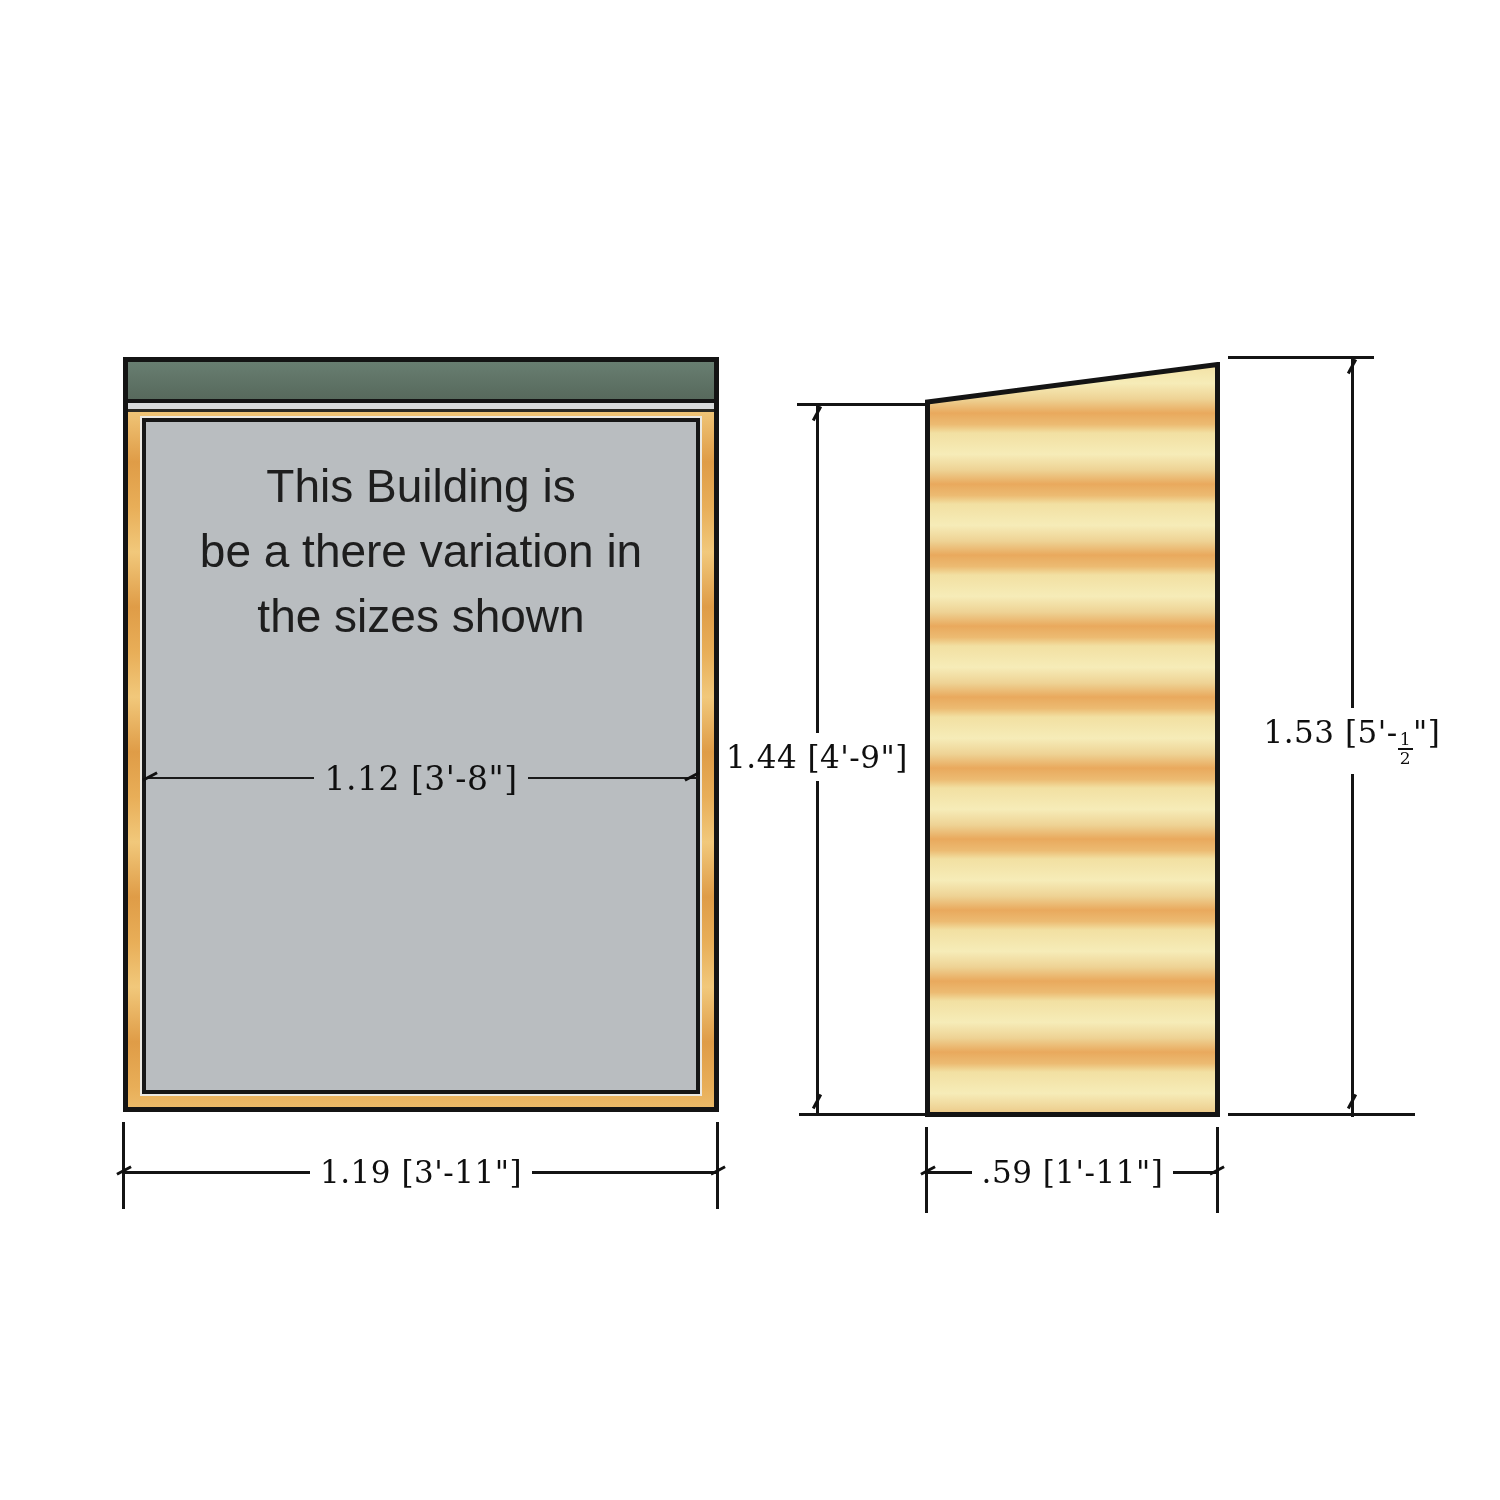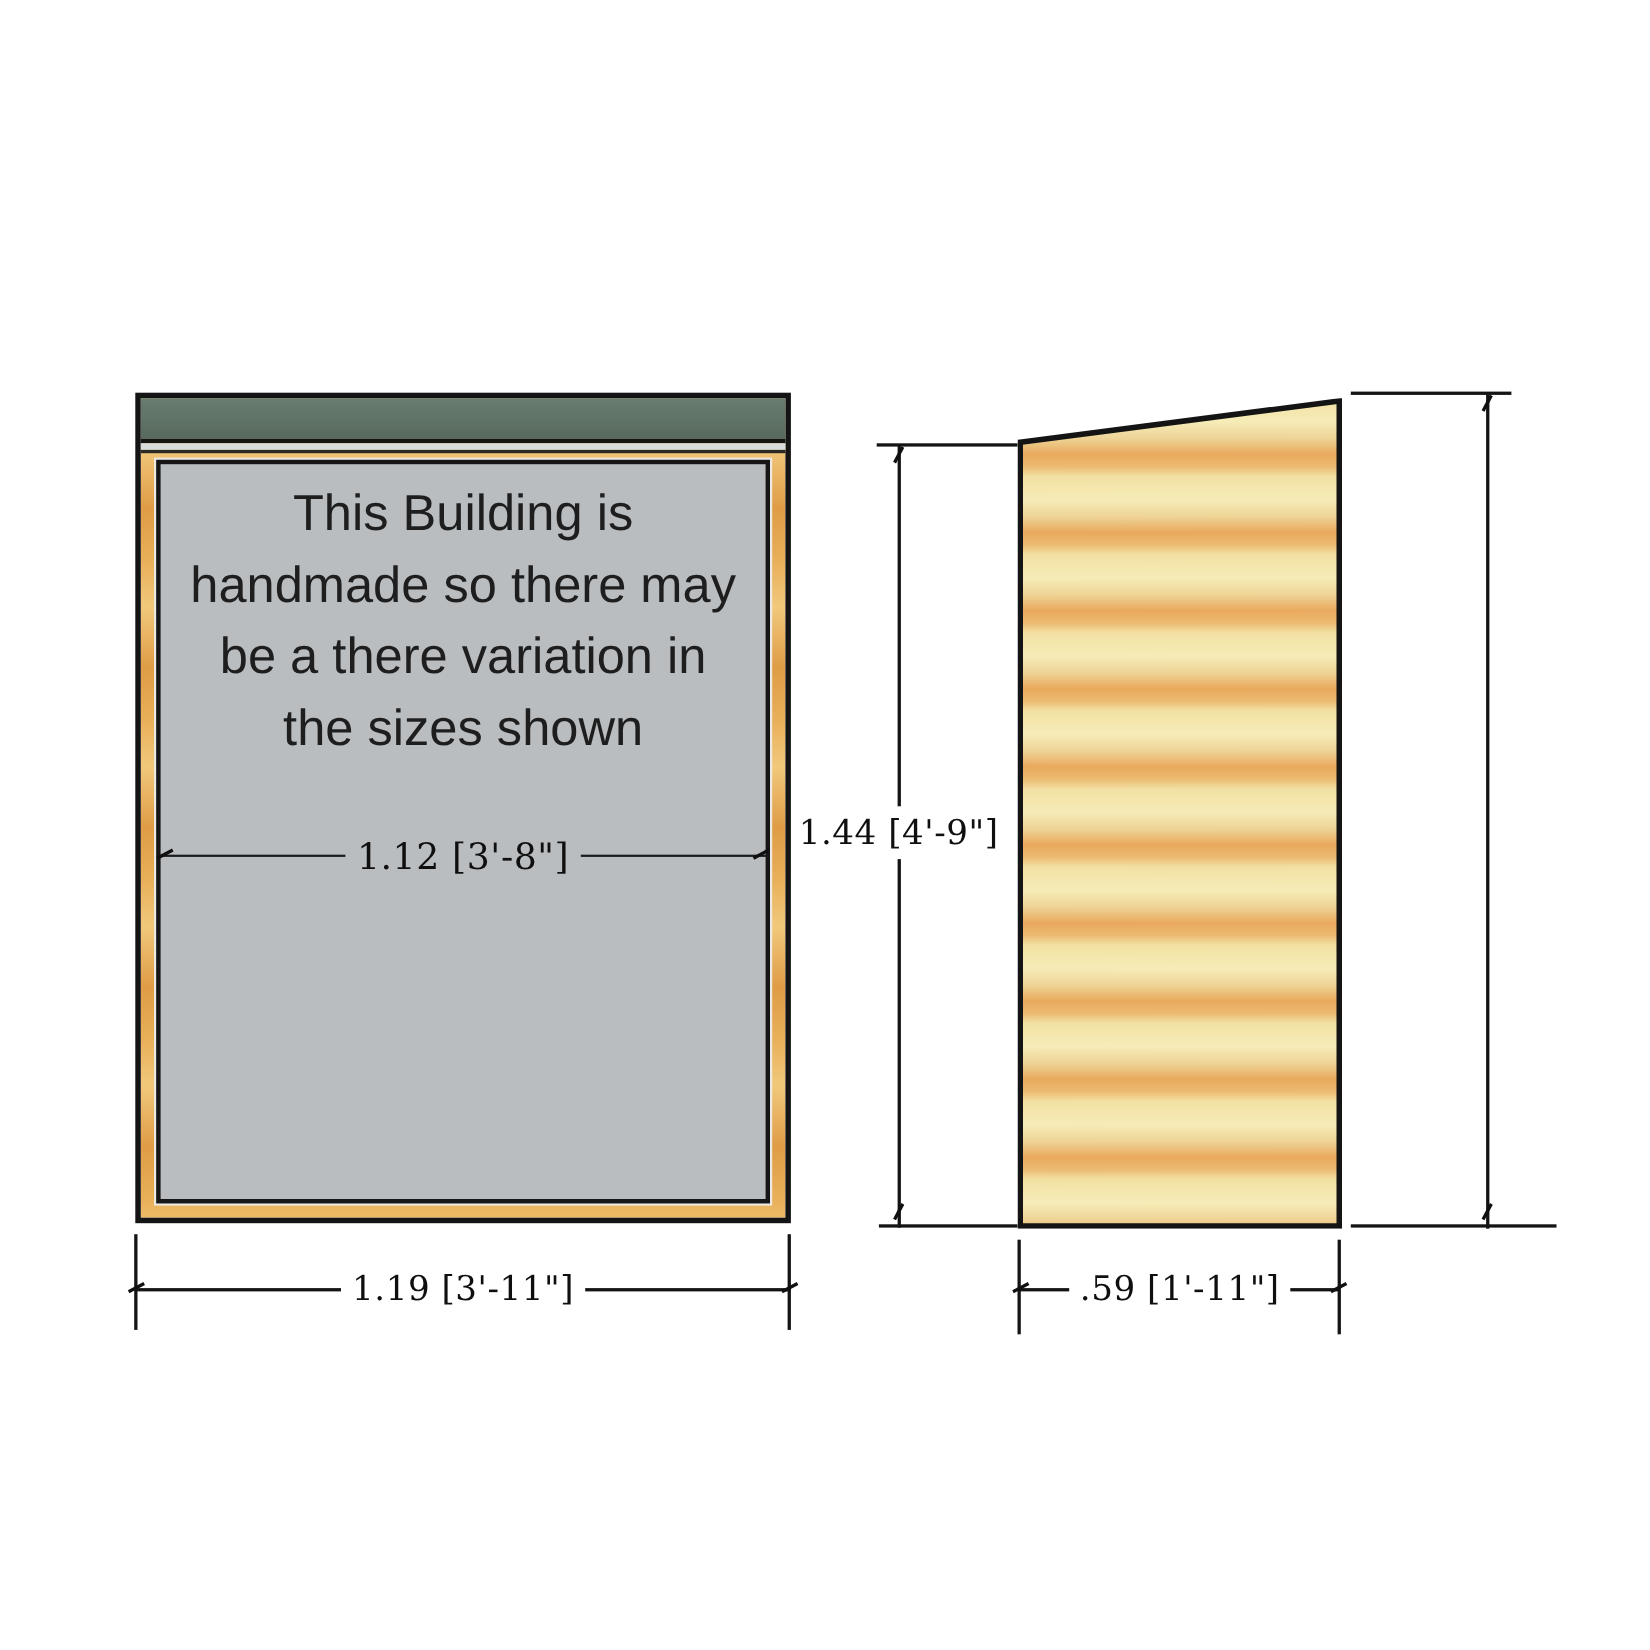--- a/index.html
+++ b/index.html
@@ -18,21 +18,21 @@
   .roof-strip{height:37px;background:linear-gradient(180deg,#687e71,#57695c);flex:none;}
   .trim-black{height:4px;background:#141414;flex:none;}
   .trim-light{height:6px;background:#d9dbdc;flex:none;}
   .trim-dark{height:3px;background:#2c2a24;flex:none;}
   .front-body{flex:1;padding:6px 14px 13px 14px;box-sizing:border-box;}
   .gray-panel{
     position:relative;width:100%;height:100%;box-sizing:border-box;
     background:#b9bdc0;border:4px solid #161616;box-shadow:0 0 0 2px #ece9e2;
   }
   .notice{
-    text-align:center;padding-top:12px;
+    text-align:center;padding-top:32px;
     font-size:46px;line-height:65px;color:#1e1e1e;letter-spacing:0px;
   }
 
   
   .dim-text{
     font-family:"DejaVu Serif", serif;font-size:31px;color:#0f0f0f;
     letter-spacing:0.5px;white-space:nowrap;
   }
   .hdim{position:absolute;height:36px;display:flex;align-items:center;justify-content:center;}
   .hdim .line{position:absolute;left:0;right:0;top:50%;height:3px;margin-top:-1px;background:#141414;}
@@ -73,21 +73,20 @@
 
   <div class="front-view">
     <div class="roof-strip"></div>
     <div class="trim-black"></div>
     <div class="trim-light"></div>
     <div class="trim-dark"></div>
     <div class="front-body">
       <div class="gray-panel">
         <div class="notice">
           <div>This Building is</div>
-          <div>handmade so there may</div>
           <div>be a there variation in</div>
           <div>the sizes shown</div>
         </div>
         <div class="dim-inner">
           <div class="line"></div>
           <div class="tk h l"></div>
           <div class="tk h r"></div>
           <span class="dim-text bg-gray">1.12 [3'-8"]</span>
         </div>
       </div>
@@ -127,20 +126,26 @@
   <div class="tk v" style="left:809px;top:1100px;"></div>
   <div class="vlabel" style="left:711px;top:733px;width:212px;">
     <span class="dim-text">1.44 [4'-9"]</span>
   </div>
 
   <div class="ext-h" style="left:1228px;top:356px;width:146px;"></div>
   <div class="ext-h" style="left:1228px;top:1113px;width:187px;"></div>
   <div class="vline" style="left:1351px;top:357px;height:760px;"></div>
   <div class="tk v" style="left:1344px;top:365px;"></div>
   <div class="tk v" style="left:1344px;top:1100px;"></div>
+  <div class="vlabel" style="left:1235px;top:708px;width:234px;">
+    <span class="dim-text"><span>1.53 [5'-</span><span class="frac">
+          <span class="fnum">1</span>
+          <span class="fden">2</span>
+        </span><span>"]</span></span>
+  </div>
 
   <div class="ext-v" style="left:925px;top:1127px;height:86px;"></div>
   <div class="ext-v" style="left:1216px;top:1127px;height:86px;"></div>
   <div class="hdim" style="left:927px;top:1154px;width:291px;">
     <div class="line"></div>
     <div class="tk h l"></div>
     <div class="tk h r"></div>
     <span class="dim-text bg-white">.59 [1'-11"]</span>
   </div>
 

